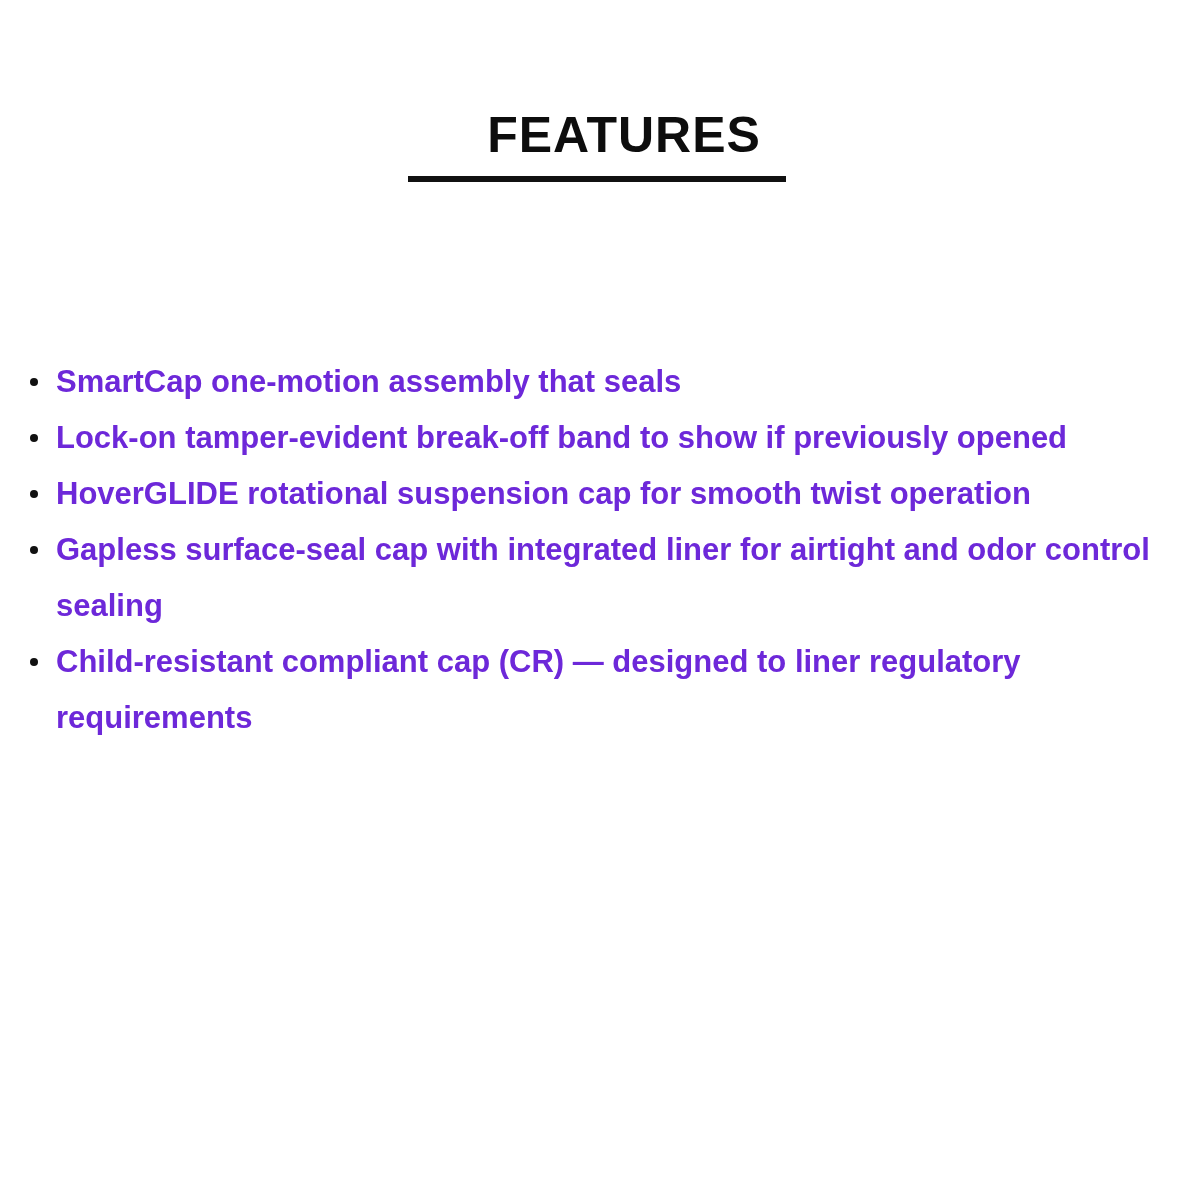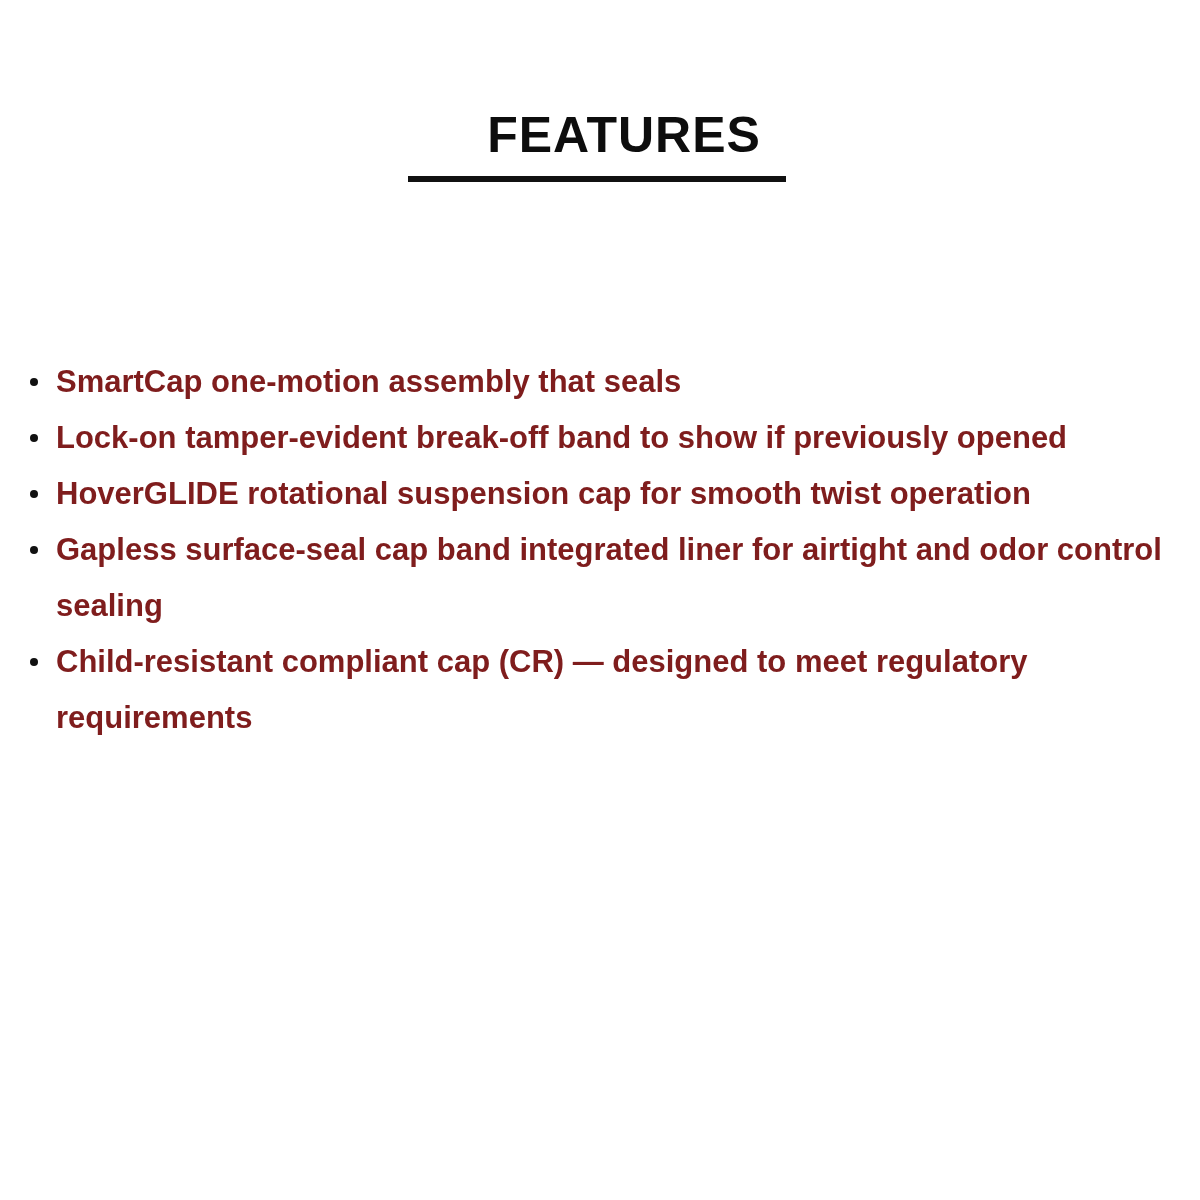--- a/index.html
+++ b/index.html
@@ -41,21 +41,21 @@
     margin: 172px 0 0 0;
     padding: 0 20px 0 30px;
     max-width: 1150px;
   }
   .feature-item {
     display: flex;
     align-items: flex-start;
     font-size: 31px;
     font-weight: 700;
     line-height: 56px;
-    color: #7f1d1d;
+    color: #6d28d9;
   }
   .bullet-dot {
     flex: 0 0 auto;
     width: 8px;
     height: 8px;
     border-radius: 50%;
     background: #111111;
     margin: 24px 18px 0 0;
   }
   .feature-text {
@@ -80,21 +80,21 @@
     <li class="feature-item">
       <span class="bullet-dot"></span>
       <span class="feature-text">Lock-on tamper-evident break-off band to show if previously opened</span>
     </li>
     <li class="feature-item">
       <span class="bullet-dot"></span>
       <span class="feature-text">HoverGLIDE rotational suspension cap for smooth twist operation</span>
     </li>
     <li class="feature-item">
       <span class="bullet-dot"></span>
-      <span class="feature-text">Gapless surface-seal cap band integrated liner for airtight and odor control sealing</span>
+      <span class="feature-text">Gapless surface-seal cap with integrated liner for airtight and odor control sealing</span>
     </li>
     <li class="feature-item">
       <span class="bullet-dot"></span>
-      <span class="feature-text">Child-resistant compliant cap (CR) — designed to meet regulatory requirements</span>
+      <span class="feature-text">Child-resistant compliant cap (CR) — designed to liner regulatory requirements</span>
     </li>
   </ul>
 
 </div>
 
 </body></html>

